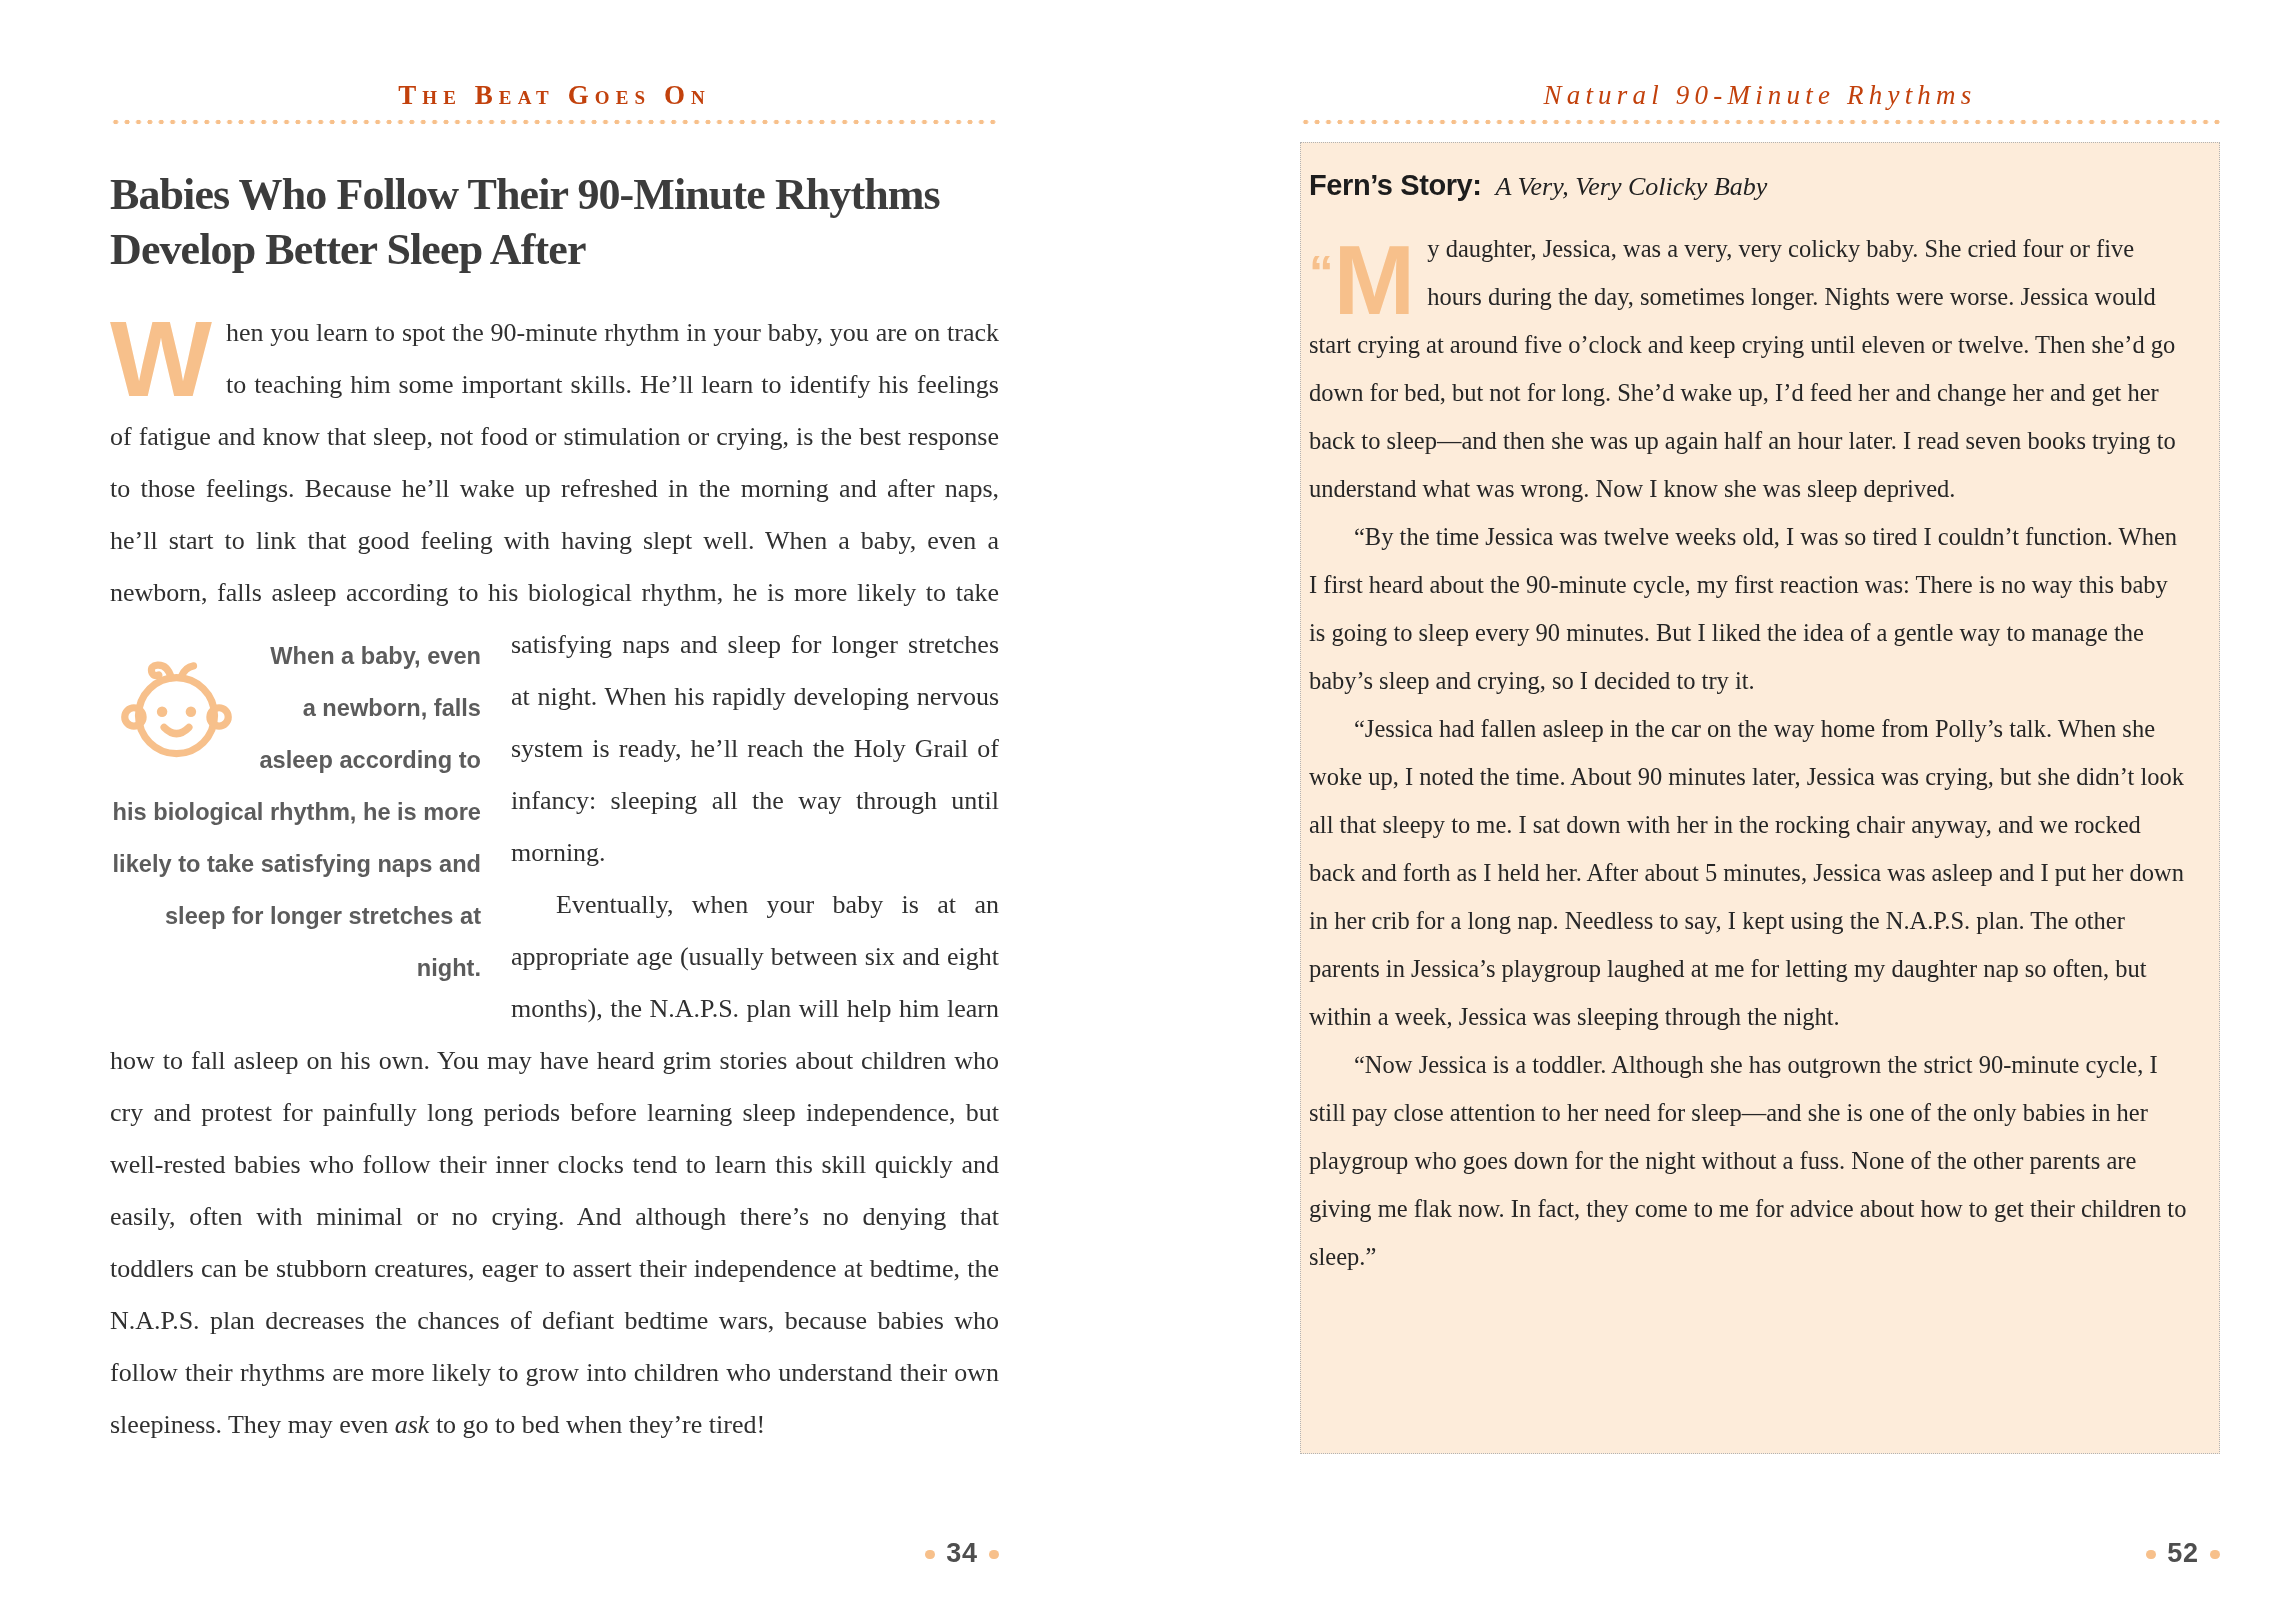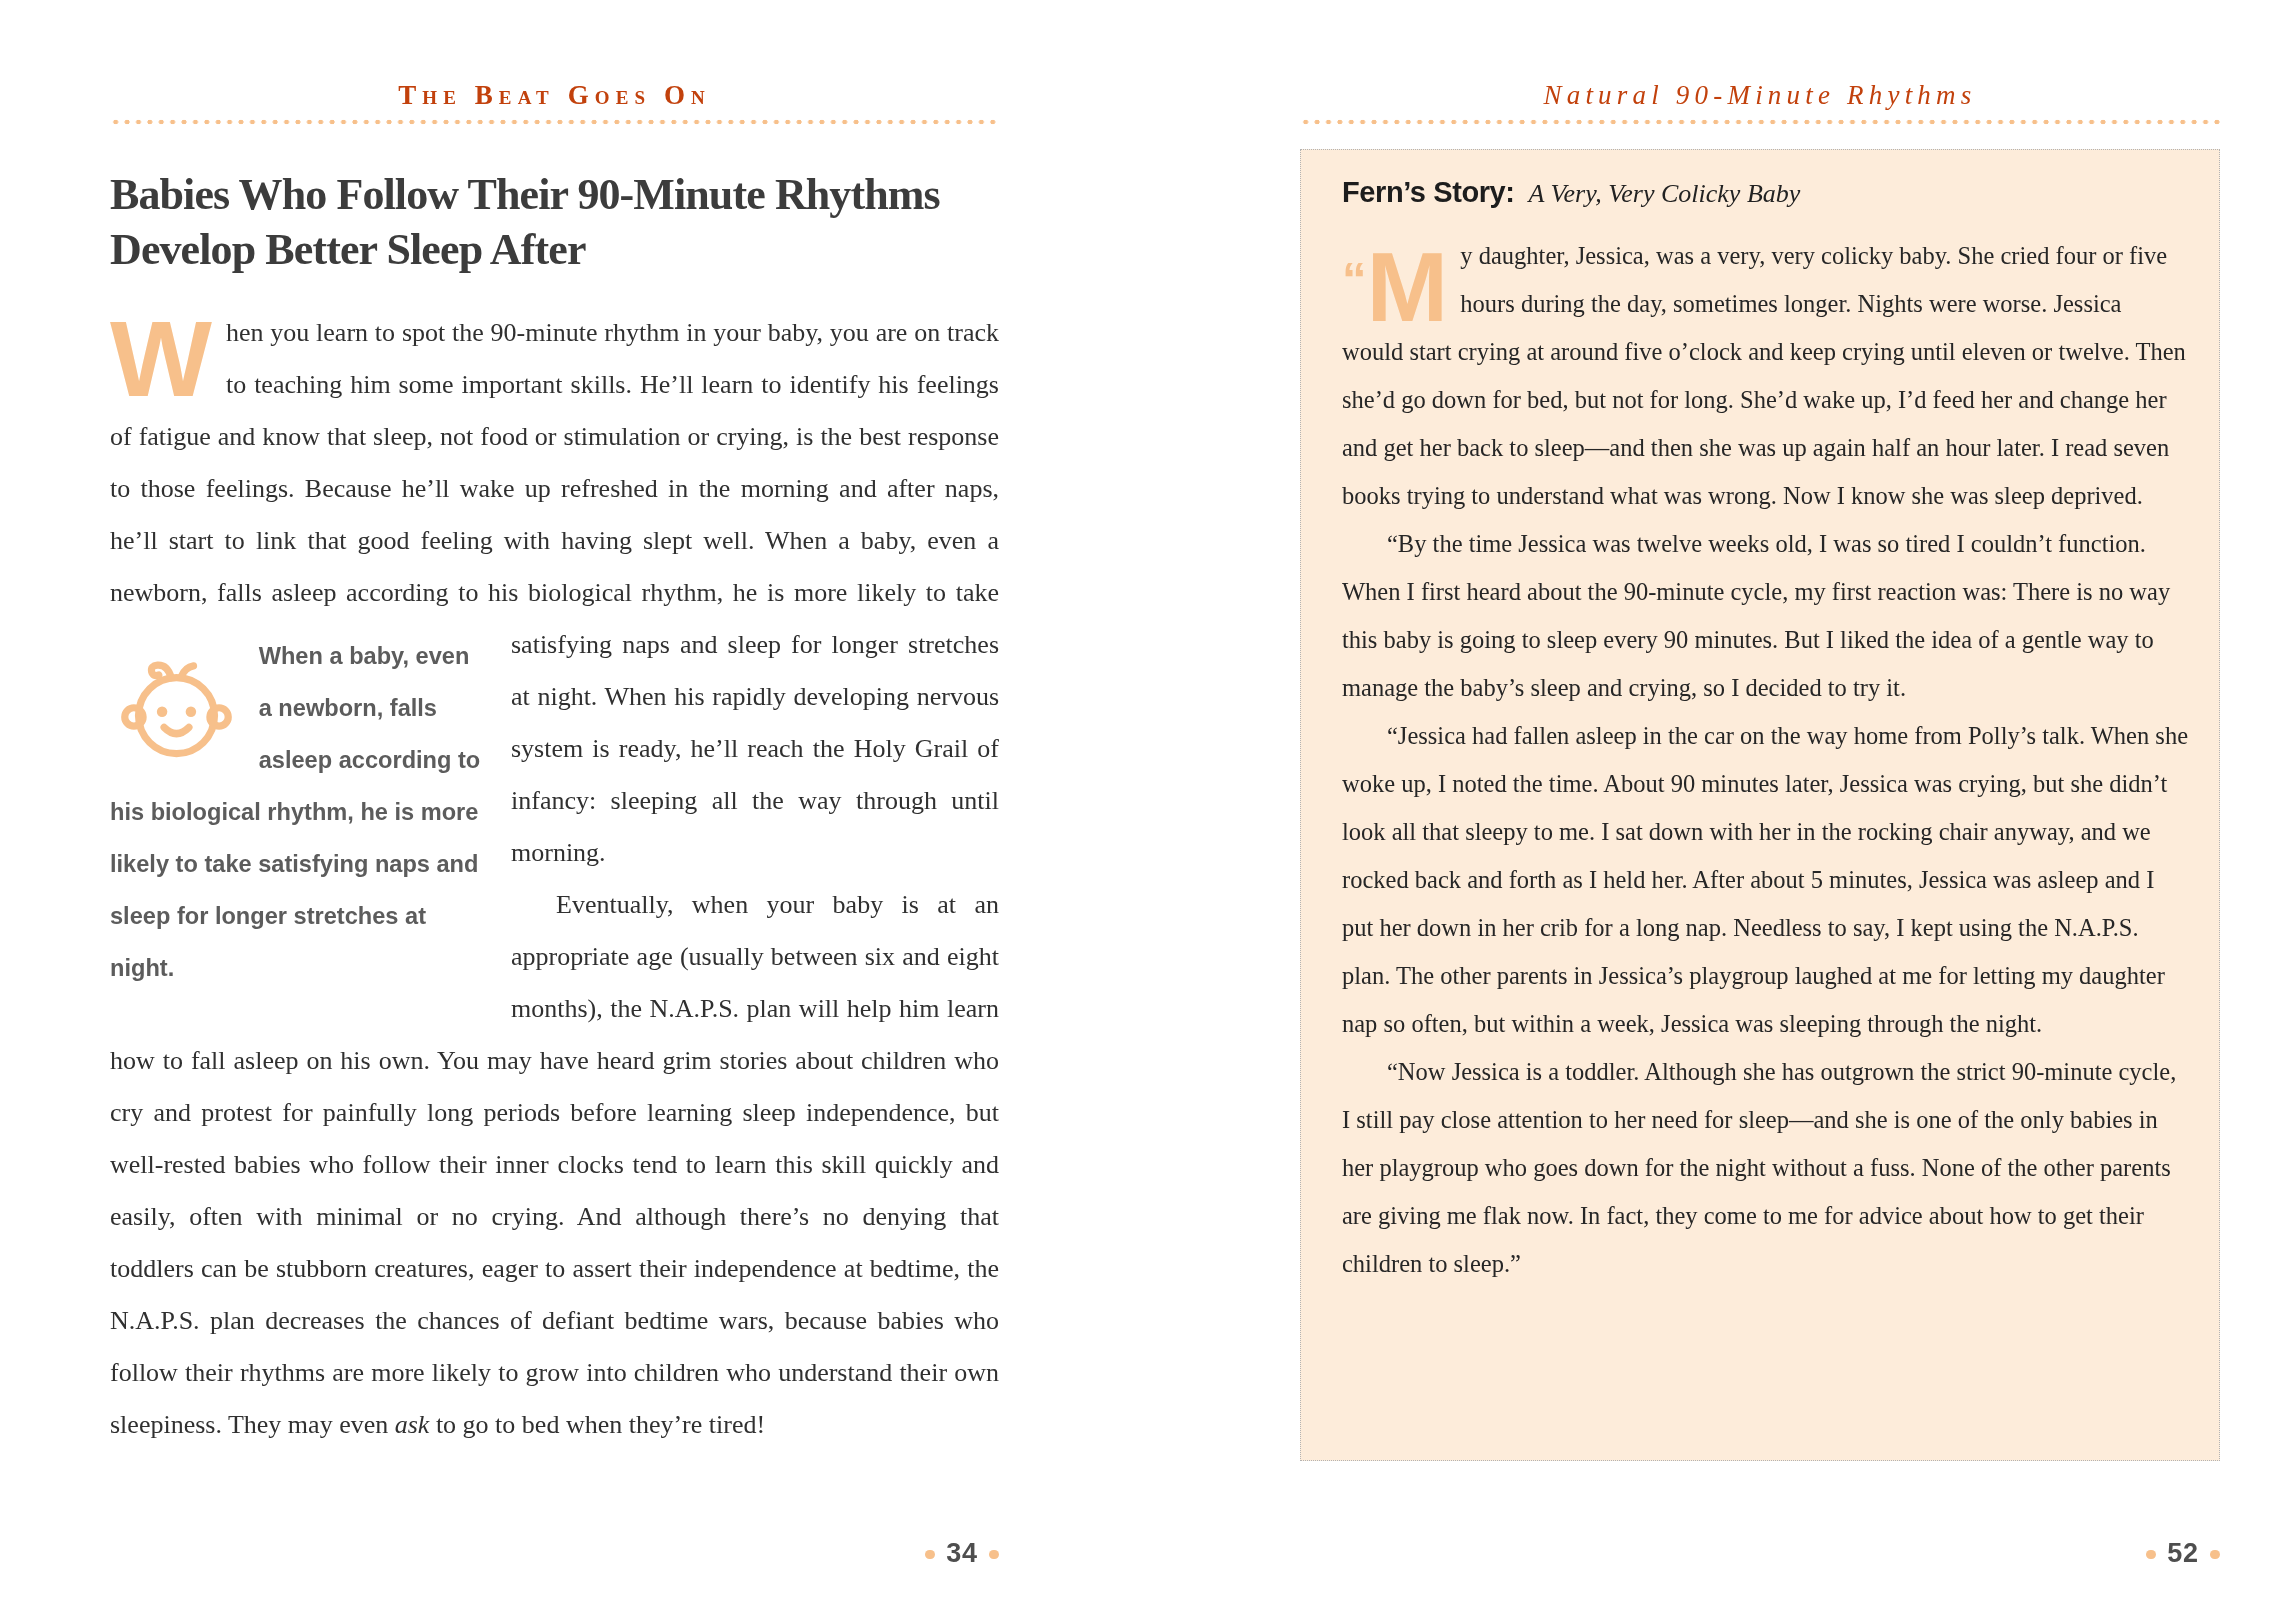--- a/index.html
+++ b/index.html
@@ -82,21 +82,21 @@
     font-size: 108px;
     line-height: 86px;
     padding-top: 8.7px;
     margin: 0 14px 0 0;
   }
 
   .pull-quote-float {
     float: left;
     width: 371px;
     margin: 10.5px 30px 5.2px 0;
-    text-align: left;
+    text-align: right;
     text-indent: 0;
   }
   .pull-quote-text {
     font-family: "Liberation Sans", sans-serif;
     font-weight: bold;
     font-size: 23.6px;
     line-height: 41px;
     color: var(--quote-gray);
     hyphens: none;
     -webkit-hyphens: none;
@@ -107,24 +107,24 @@
     height: 131px;
     margin: 7px 15.7px 3.5px 0;
     color: var(--accent-orange);
   }
   .baby-icon svg { width: 100%; height: 100%; display: block; }
 
   .emph { font-style: italic; }
 
   
   .story-box {
-    margin-top: 24px;
+    margin-top: 17px;
     border: 1.7px dotted var(--box-border);
     background: var(--box-bg);
-    padding: 26px 31px 26px 41px;
+    padding: 26px 31px 26px 8px;
     min-height: 1312px;
   }
   .story-head { margin-bottom: 23px; white-space: nowrap; }
   .story-label {
     font-family: "Liberation Sans", sans-serif;
     font-weight: bold;
     font-size: 29px;
     color: #1d1d1d;
     letter-spacing: -0.4px;
   }

